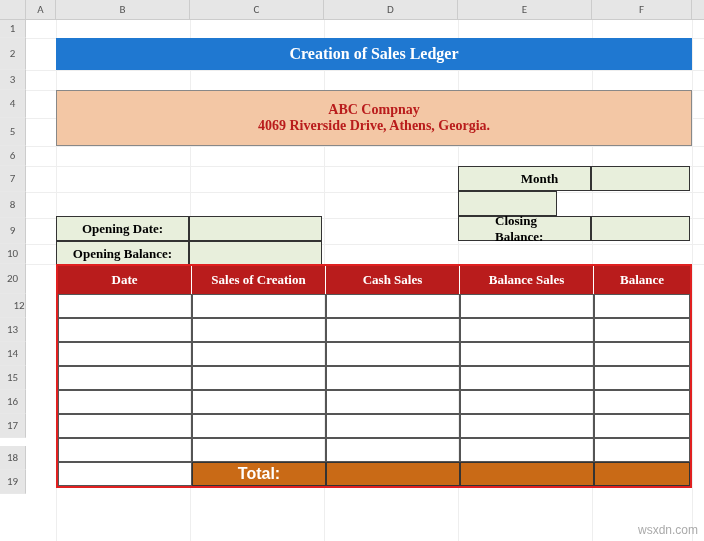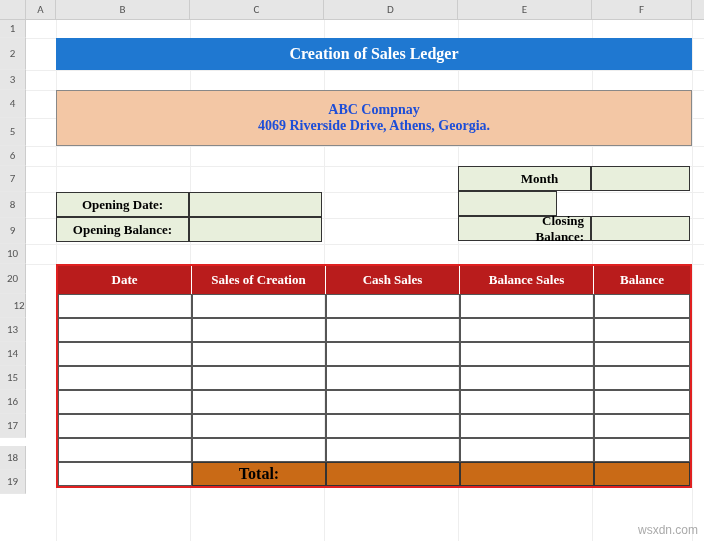--- a/index.html
+++ b/index.html
@@ -106,21 +106,21 @@
       height: 56px; 
       background: #f3c7a5;
       border: 1px solid #888;
       display:flex;
       flex-direction:column;
       align-items:center;
       justify-content:center;
       font-family:"Times New Roman", serif;
       font-weight:bold;
       font-size:14px;
-      color:#1d4ed8;
+      color:#b91c1c;
     }
 
     .opening-box, .month-box {
       position:absolute;
       border:1px solid #333;
       font-family:"Times New Roman", serif;
       font-size:13px;
     }
     .ob-row { display:flex; }
     .ob-cell {
@@ -131,21 +131,21 @@
       padding: 0 6px;
       font-weight:bold;
     }
     .ob-label { width:133px; height:25px; justify-content:center; text-align:center;}
     .ob-val { width:133px; height:25px; }
 
     .opening-box { left:30px; top: 172px; } 
     
 
     .month-box { left: 432px; top: 146px; width:234px;} 
-    .mb-full { width: 133px; height:25px; justify-content:center; text-align:right; font-weight:bold;padding-left:36px;}
+    .mb-full { width: 133px; height:25px; justify-content:center; text-align:left; font-weight:bold;padding-left:36px;}
     .mb-val { width: 99px; height:25px;}
 
     .ledger-table {
       position:absolute;
       left:30px;
       top: 244px; 
       width: 636px;
       border: 2px solid #e02020;
     }
     .lt-header { display:flex; background:#b91c1c; }
@@ -157,21 +157,21 @@
       height:28px;
       display:flex;
       align-items:center;
       justify-content:center;
       border-right:1px solid #fff;
     }
     .lt-header > div:last-child { border-right:none; }
     .lt-body-row { display:flex; height:24px; }
     .lt-body-row > div { border:0.5px solid #555; }
     .lt-total { display:flex; height:24px; background:#c96a16; }
-    .lt-total > div { border:0.5px solid #333; color:#000000; font-weight:bold; font-family:Liberation Serif, serif; display:flex; align-items:center; justify-content:center;}
+    .lt-total > div { border:0.5px solid #333; color:#ffffff; font-weight:bold; font-family:Liberation Sans, sans-serif; display:flex; align-items:center; justify-content:center;}
 
     .c-date { width:134px; }
     .c-sop { width:134px; }
     .c-cash { width:134px; }
     .c-credit{ width:134px; }
     .c-bal { width:96px; }
 
     .watermark {
       position:absolute;
       right:6px;
@@ -246,21 +246,21 @@
 
 <div class="grid-area">
 
   <div class="title-bar">Creation of Sales Ledger</div>
 
   <div class="company-box">
     <div>ABC Compnay</div>
     <div>4069 Riverside Drive, Athens, Georgia.</div>
   </div>
 
-  <div class="opening-box" style="border:none;">
+  <div class="opening-box" style="border:none;margin-top:24px;">
     <div class="ob-row">
       <div class="ob-cell ob-label">Opening Date:</div>
       <div class="ob-cell ob-val"></div>
     </div>
     <div class="ob-row">
       <div class="ob-cell ob-label">Opening Balance:</div>
       <div class="ob-cell ob-val"></div>
     </div>
   </div>
 

